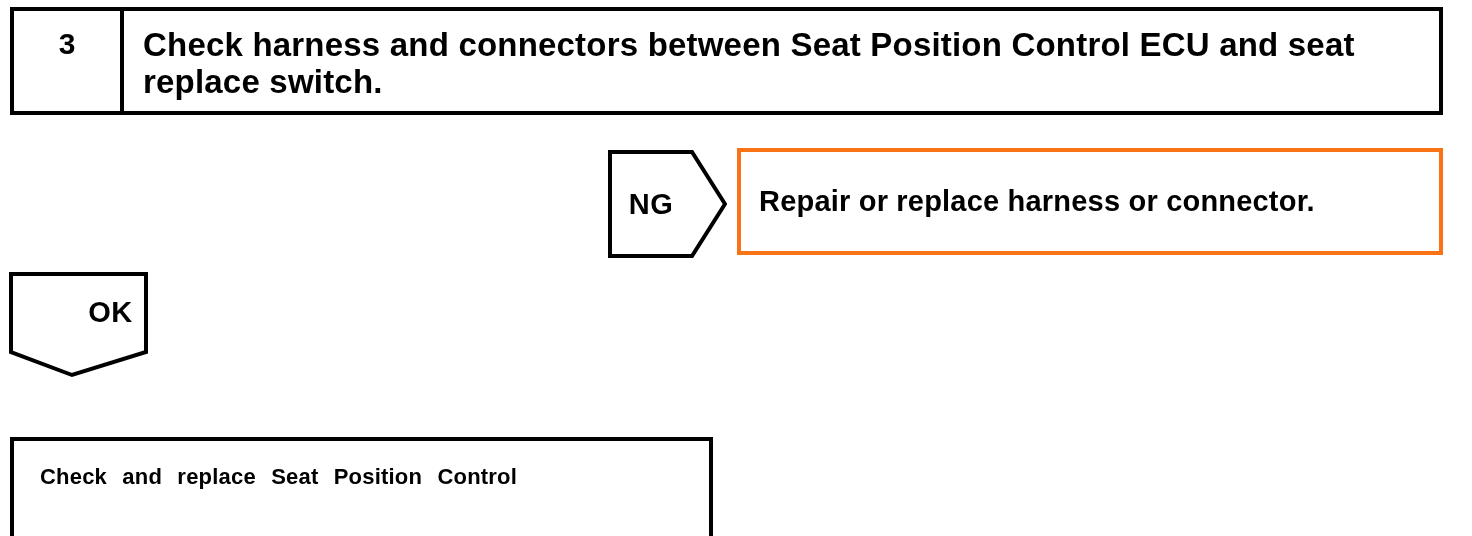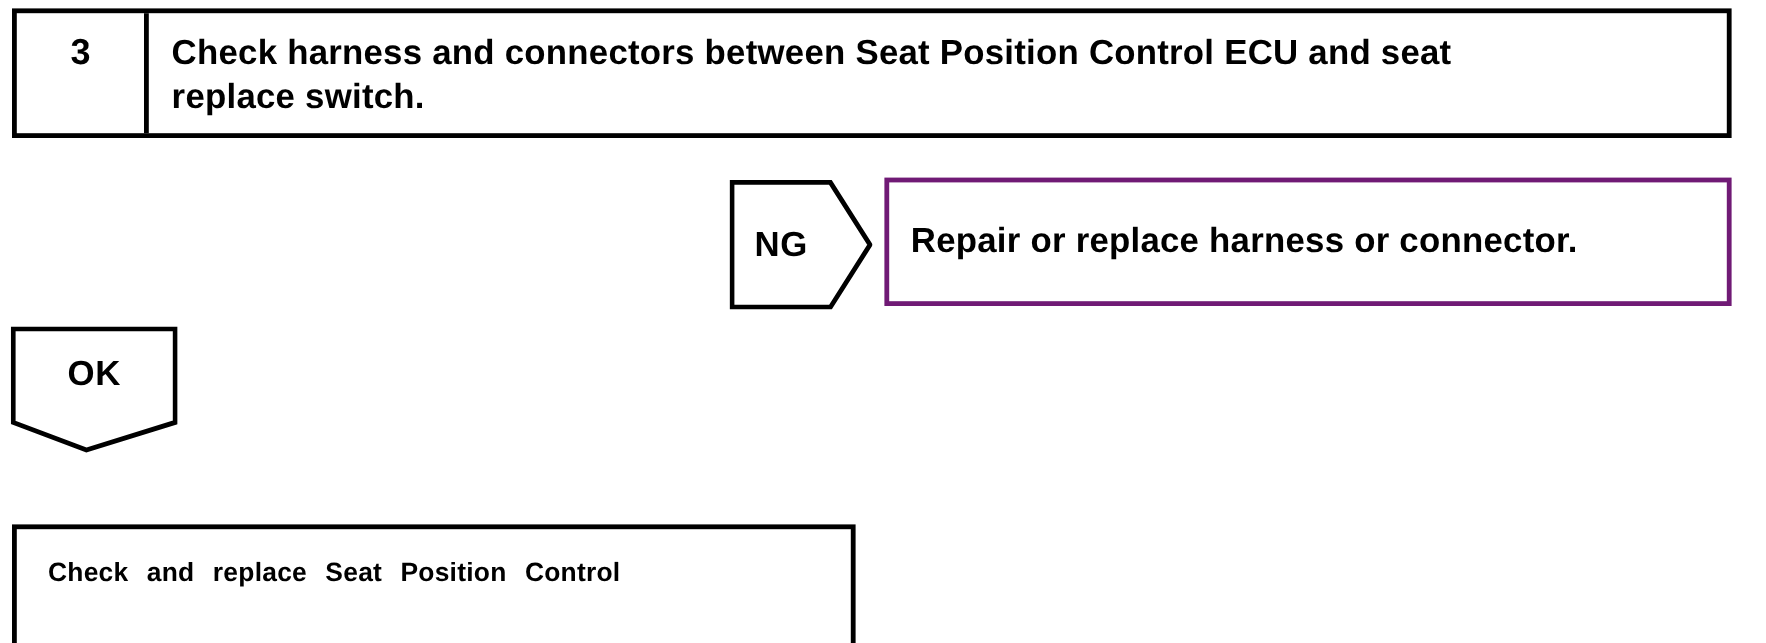--- a/index.html
+++ b/index.html
@@ -35,21 +35,21 @@
     box-sizing: border-box;
     text-align: center;
     padding-top: 15px;
     font-size: 30px;
     line-height: 36px;
     flex: 0 0 auto;
   }
   .step-text {
     flex: 1;
     padding: 15px 10px 0 19px;
-    font-size: 29px;
+    font-size: 33px;
     line-height: 37px;
     letter-spacing: 0.2px;
   }
 
   
   .connector {
     position: absolute;
   }
   .connector svg {
     position: absolute;
@@ -80,30 +80,31 @@
     left: 9px;
     top: 272px;
     width: 139px;
     height: 106px;
   }
   .ok-shape .label {
     left: 0;
     top: 0;
     width: 139px;
     height: 80px;
+    padding-left: 32px;
   }
 
   
   .ng-box {
     position: absolute;
     left: 737px;
     top: 148px;
     width: 706px;
     height: 107px;
-    border: 4px solid #701a75;
+    border: 4px solid #f97316;
     box-sizing: border-box;
     display: flex;
     align-items: center;
     padding-left: 18px;
     font-size: 29px;
     letter-spacing: 0.2px;
   }
   .ok-box {
     position: absolute;
     left: 10px;

